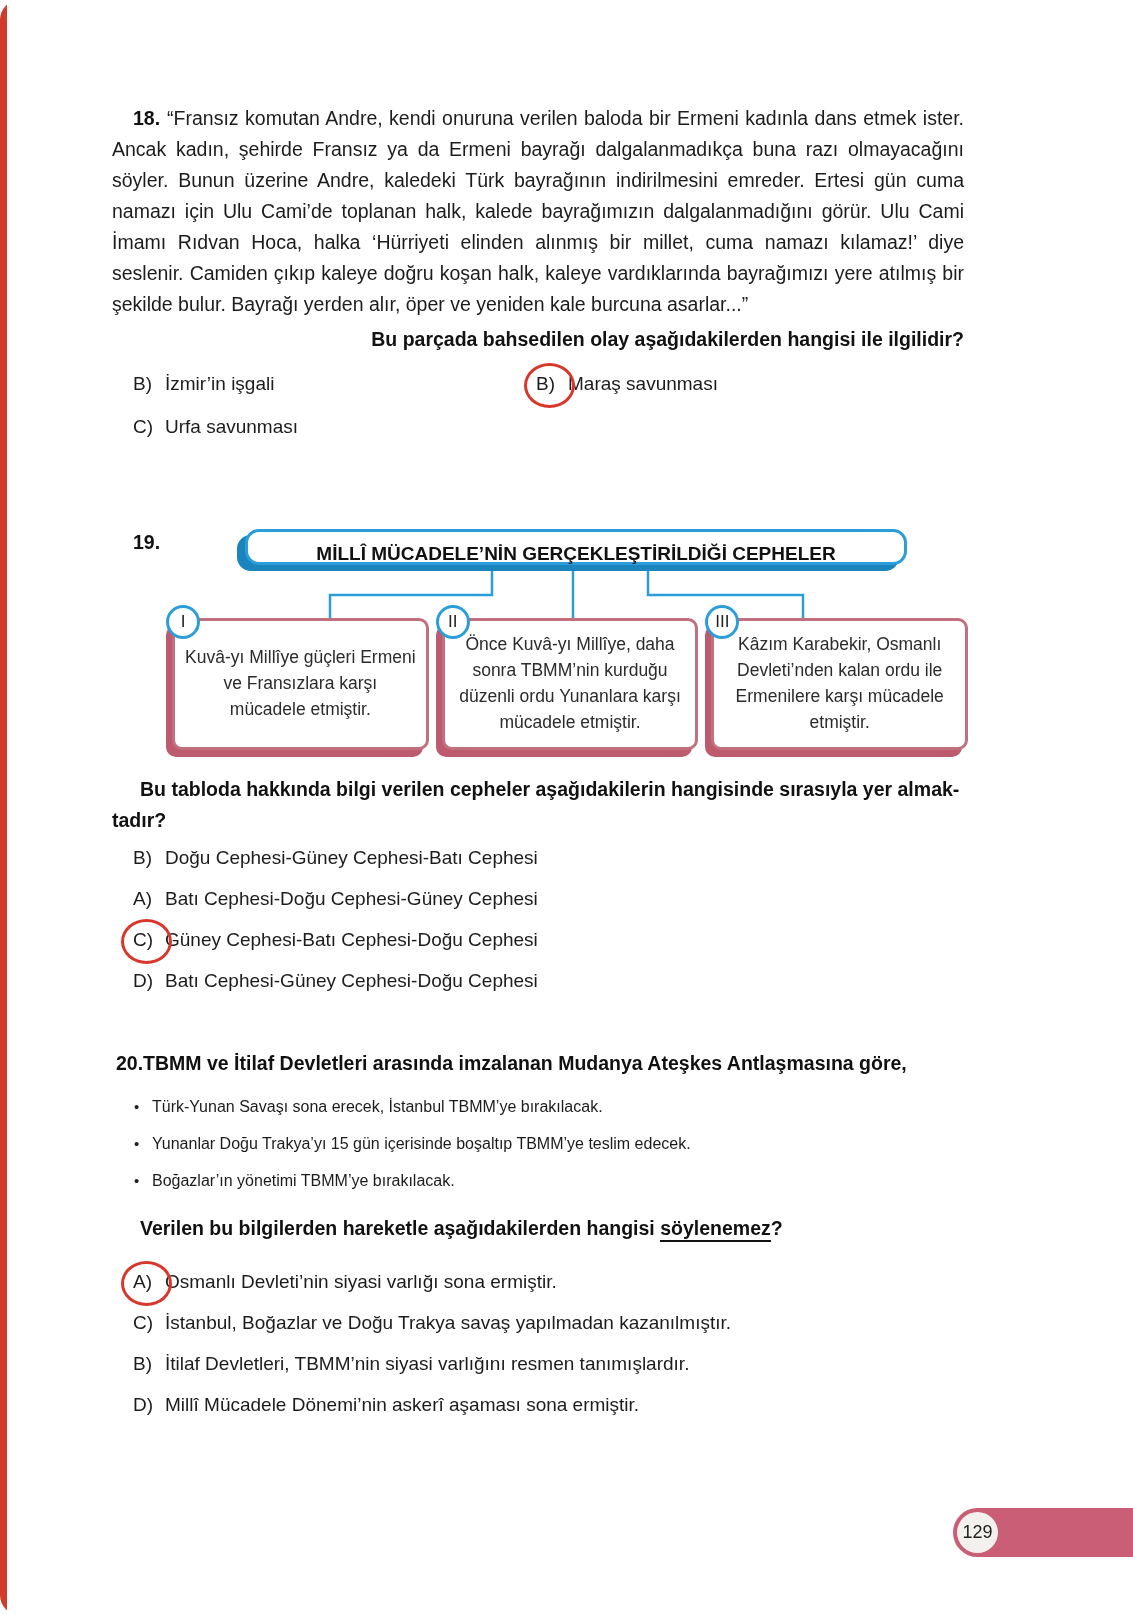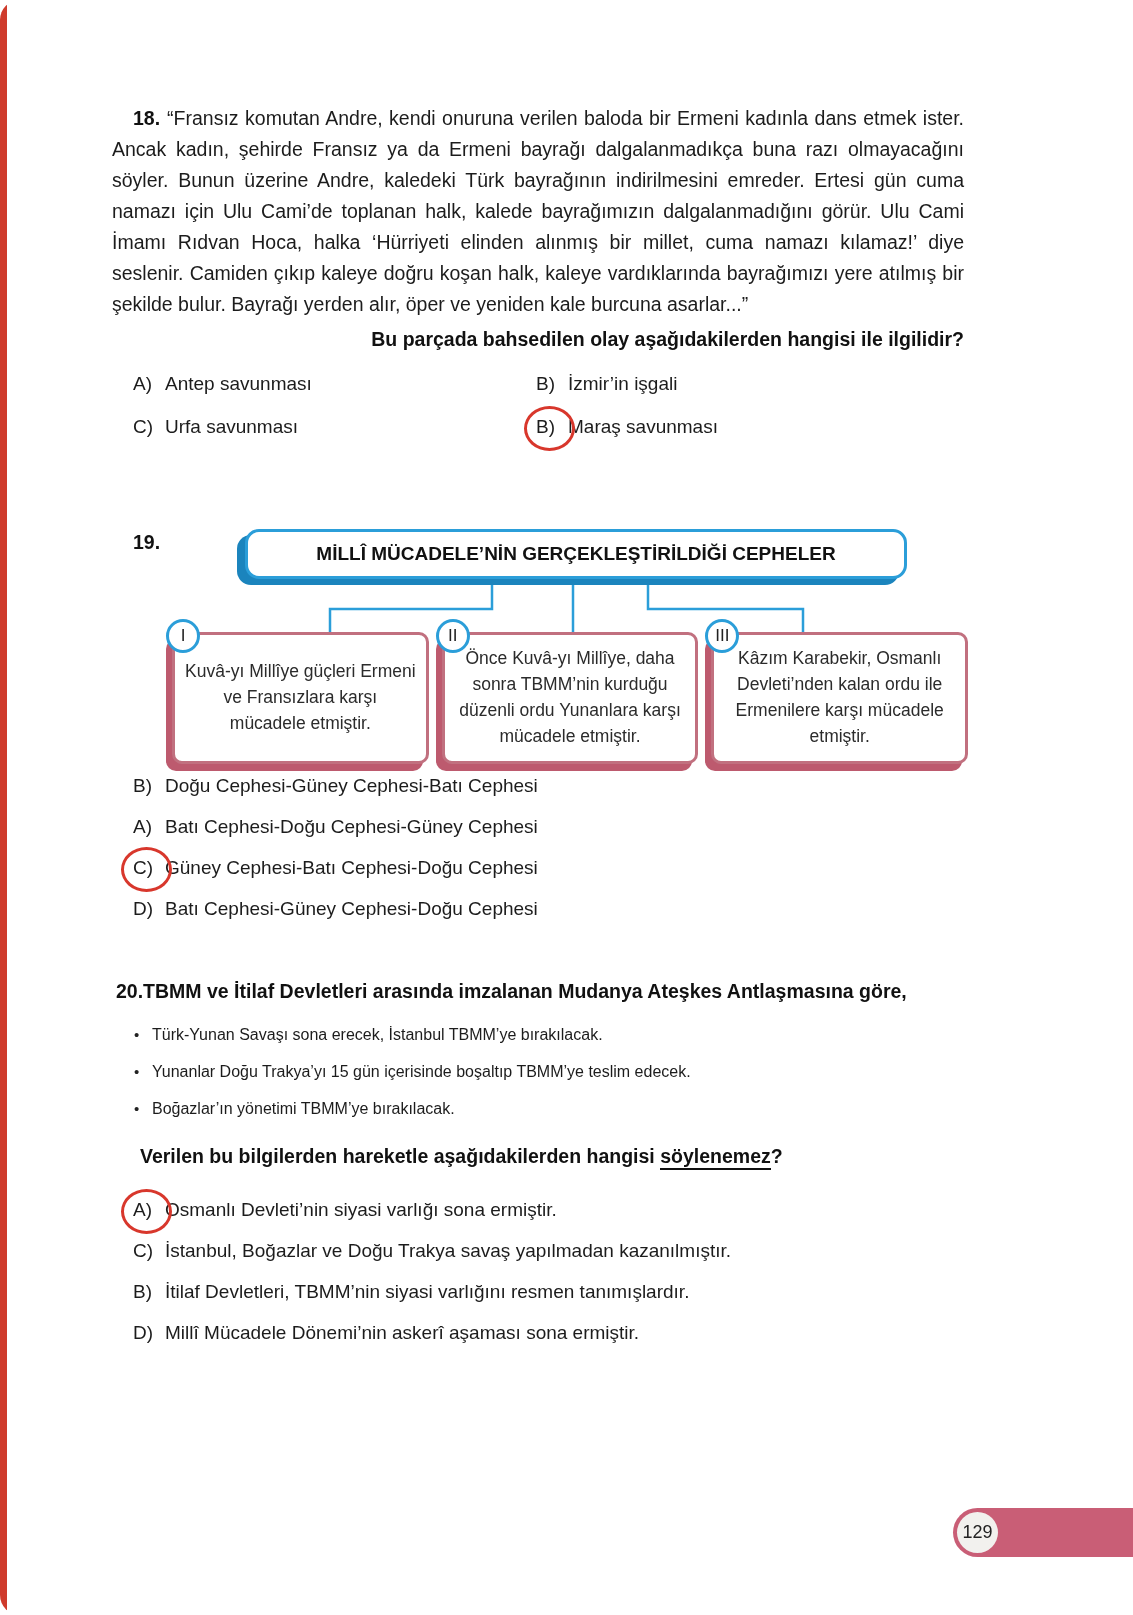--- a/index.html
+++ b/index.html
@@ -27,21 +27,21 @@
   .opts-grid{display:grid;grid-template-columns:403px 1fr;row-gap:19px;margin-top:17px;padding-left:21px;}
   .opts-col{margin-top:10px;padding-left:21px;}
   .opts-col .opt{margin-bottom:17px;}
   .q20 .opts-col{margin-top:26px;}
 
   
   .q19{margin-top:90px;position:relative;}
   .q19-number{position:absolute;left:21px;top:2px;font-weight:bold;font-size:19.5px;color:#111;}
   .diagram{margin-left:60px;width:796px;position:relative;}
   .d-title{
-    position:relative;left:73px;width:662px;height:50px;box-sizing:border-box;
+    position:relative;left:73px;width:662px;height:36px;box-sizing:border-box;
     background:#fff;border:3px solid #2b9ed9;border-radius:14px;
     box-shadow:-8px 6px 0 #1b84bd;
     text-align:center;line-height:44px;font-weight:bold;font-size:19px;color:#111;
   }
   .connectors{display:block;width:796px;height:53px;}
   .nodes{display:flex;gap:13px;}
   .node{
     position:relative;flex:1;box-sizing:border-box;min-height:113px;
     background:#fff;border:3px solid #c1707f;border-radius:10px;
     box-shadow:-6px 7px 0 #bd5a6e;
@@ -84,30 +84,27 @@
 <div class="page">
   <div class="edge-stripe"></div>
 
   <div class="content">
 
     <section>
       <p class="passage"><b class="qnum">18.</b><span>“Fransız komutan Andre, kendi onuruna verilen baloda bir Ermeni kadınla dans etmek ister. Ancak kadın, şehirde Fransız ya da Ermeni bayrağı dalgalanmadıkça buna razı olmayacağını söyler. Bunun üzerine Andre, kaledeki Türk bayrağının indirilmesini emreder. Ertesi gün cuma namazı için Ulu Cami’de toplanan halk, kalede bayrağımızın dalgalanmadığını görür. Ulu Cami İmamı Rıdvan Hoca, halka ‘Hürriyeti elinden alınmış bir millet, cuma namazı kılamaz!’ diye seslenir. Camiden çıkıp kaleye doğru koşan halk, kaleye vardıklarında bayrağımızı yere atılmış bir şekilde bulur. Bayrağı yerden alır, öper ve yeniden kale burcuna asarlar...”</span></p>
       <p class="qbold indent q18-question">Bu parçada bahsedilen olay aşağıdakilerden hangisi ile ilgilidir?</p>
       <div class="opts-grid">
         <div class="opt">
-          <span class="opt-label">A)</span><span class="opt-text">Antep savunması</span>
-        </div>
-        <div class="opt">
           <span class="opt-label">B)</span><span class="opt-text">İzmir’in işgali</span>
         </div>
         <div class="opt">
-          <span class="opt-label">C)</span><span class="opt-text">Urfa savunması</span>
+          <span class="opt-label circled">B)</span><span class="opt-text">Maraş savunması</span>
         </div>
         <div class="opt">
-          <span class="opt-label circled">B)</span><span class="opt-text">Maraş savunması</span>
+          <span class="opt-label">C)</span><span class="opt-text">Urfa savunması</span>
         </div>
       </div>
     </section>
 
     <section class="q19">
       <b class="q19-number">19.</b>
       <div class="diagram">
         <div class="d-title"><span>MİLLÎ MÜCADELE’NİN GERÇEKLEŞTİRİLDİĞİ CEPHELER</span></div>
         <svg class="connectors" viewBox="0 0 796 53">
           <polyline points="320,0 320,30 158,30 158,53" fill="none" stroke="#2b9ed9" stroke-width="2.5"></polyline>
@@ -122,20 +119,21 @@
           <div class="node">
             <span class="numeral">II</span>
             <span class="node-text">Önce Kuvâ-yı Millîye, daha sonra TBMM’nin kurduğu düzenli ordu Yunanlara karşı mücadele etmiştir.</span>
           </div>
           <div class="node">
             <span class="numeral">III</span>
             <span class="node-text">Kâzım Karabekir, Osmanlı Devleti’nden kalan ordu ile Ermenilere karşı mücadele etmiştir.</span>
           </div>
         </div>
       </div>
+      <p class="qbold indent q19-question"><span>Bu tabloda hakkında bilgi verilen cepheler aşağıdakilerin hangisinde sırasıyla yer almak-</span><span class="l2">tadır?</span></p>
       <div class="opts-col">
         <div class="opt">
           <span class="opt-label">B)</span><span class="opt-text">Doğu Cephesi-Güney Cephesi-Batı Cephesi</span>
         </div>
         <div class="opt">
           <span class="opt-label">A)</span><span class="opt-text">Batı Cephesi-Doğu Cephesi-Güney Cephesi</span>
         </div>
         <div class="opt">
           <span class="opt-label circled">C)</span><span class="opt-text">Güney Cephesi-Batı Cephesi-Doğu Cephesi</span>
         </div>

